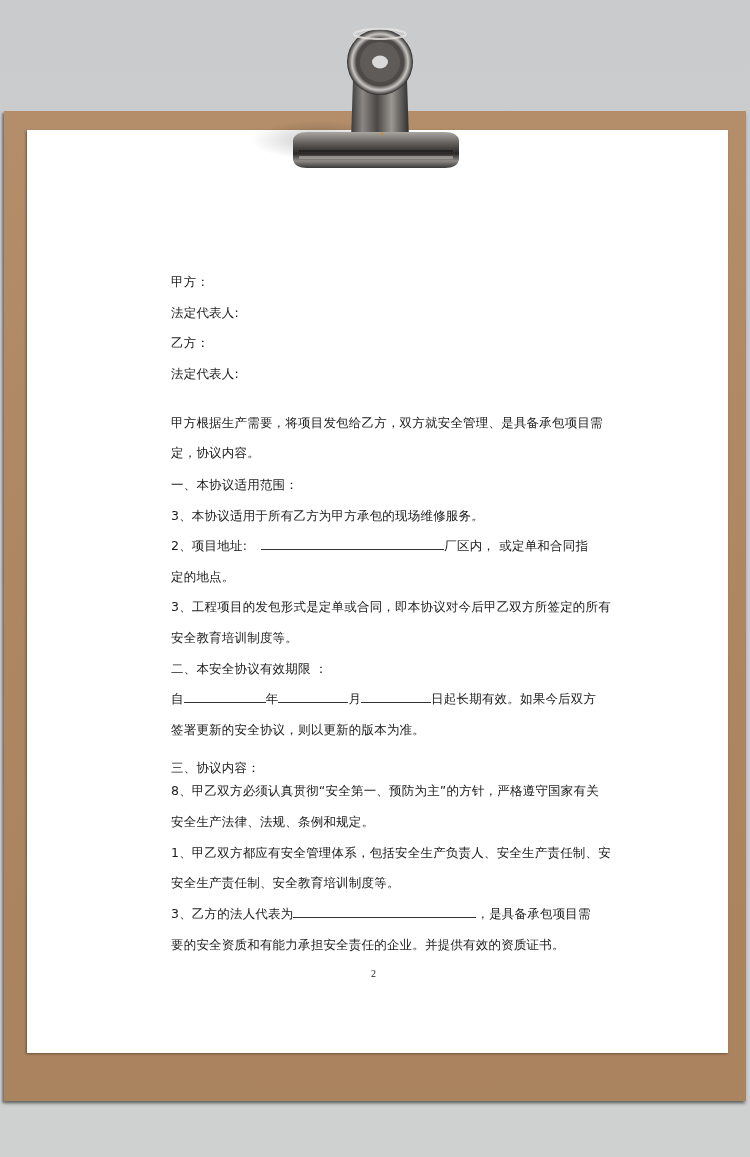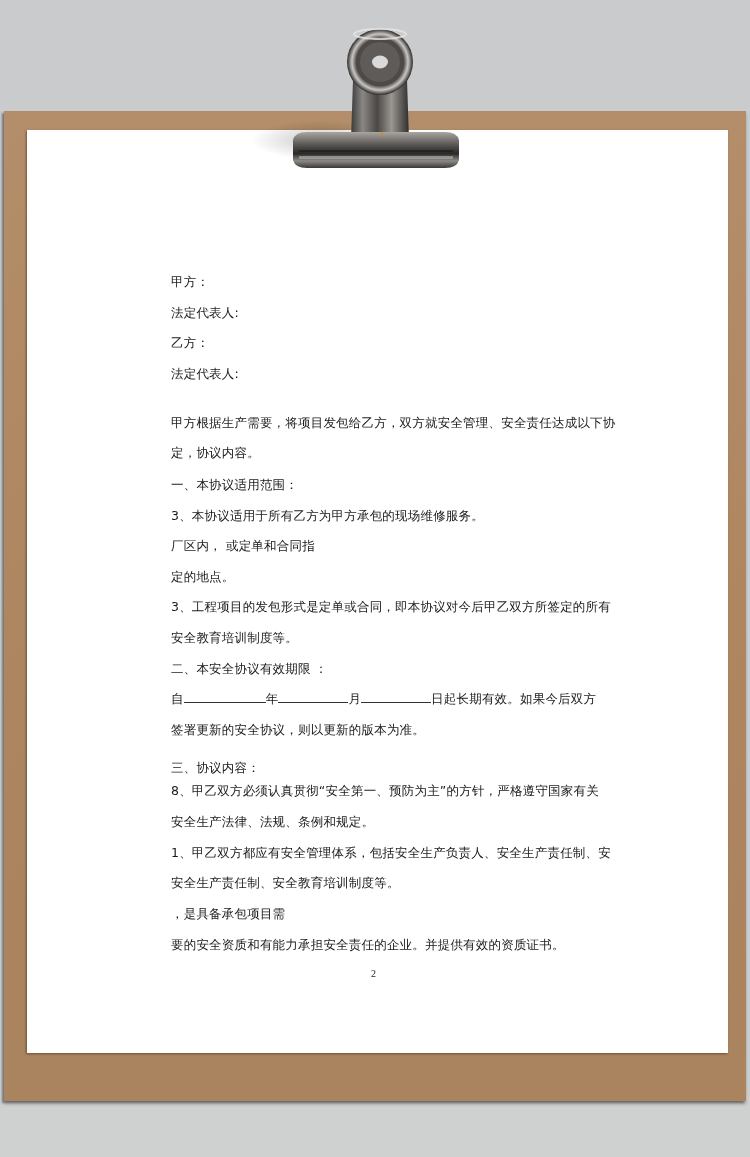--- a/index.html
+++ b/index.html
@@ -129,44 +129,51 @@
     <circle cx="97" cy="112" r="1.5" fill="#c8893c"></circle>
   </svg>
 </div>
 
 <div class="doc">
   <div class="line bold" style="top:6px">甲方：</div>
   <div class="line" style="top:37px">法定代表人:</div>
   <div class="line bold" style="top:67px">乙方：</div>
   <div class="line" style="top:98px">法定代表人:</div>
 
-  <div class="line" style="top:147px">甲方根据生产需要，将项目发包给乙方，双方就安全管理、安全责任达成以下协</div>
+  <div class="line" style="top:147px">甲方根据生产需要，将项目发包给乙方，双方就安全管理、是具备承包项目需</div>
   <div class="line" style="top:177px">定，协议内容。</div>
 
   <div class="line bold" style="top:209px">一、本协议适用范围：</div>
   <div class="line" style="top:240px">3、本协议适用于所有乙方为甲方承包的现场维修服务。</div>
 
   <div class="line justify-line" style="top:270px">
+    <span>
+      <span>2、项目地址:</span>
+      <span class="blank" style="width:183px; margin-left:10px"></span>
+    </span>
     <span>厂区内， 或定单和合同指</span>
   </div>
   <div class="line" style="top:301px">定的地点。</div>
   <div class="line" style="top:331px">3、工程项目的发包形式是定单或合同，即本协议对今后甲乙双方所签定的所有</div>
   <div class="line" style="top:362px">安全教育培训制度等。</div>
 
   <div class="line bold" style="top:393px">二、本安全协议有效期限 ：</div>
   <div class="line" style="top:423px">
     <span>自</span><span class="blank" style="width:82px"></span><span>年</span><span class="blank" style="width:70px"></span><span>月</span><span class="blank" style="width:70px"></span><span>日起长期有效。如果今后双方</span>
   </div>
   <div class="line" style="top:454px">签署更新的安全协议，则以更新的版本为准。</div>
 
   <div class="line bold" style="top:492px">三、协议内容：</div>
   <div class="line" style="top:515px">8、甲乙双方必须认真贯彻“安全第一、预防为主”的方针，严格遵守国家有关</div>
   <div class="line" style="top:546px">安全生产法律、法规、条例和规定。</div>
   <div class="line" style="top:577px">1、甲乙双方都应有安全管理体系，包括安全生产负责人、安全生产责任制、安</div>
   <div class="line" style="top:607px">安全生产责任制、安全教育培训制度等。</div>
 
   <div class="line justify-line" style="top:638px">
+    <span>
+      <span>3、乙方的法人代表为</span><span class="blank" style="width:183px"></span>
+    </span>
     <span>，是具备承包项目需</span>
   </div>
   <div class="line" style="top:669px">要的安全资质和有能力承担安全责任的企业。并提供有效的资质证书。</div>
 
   <div class="page-number">2</div>
 </div>
 
 </body></html>

